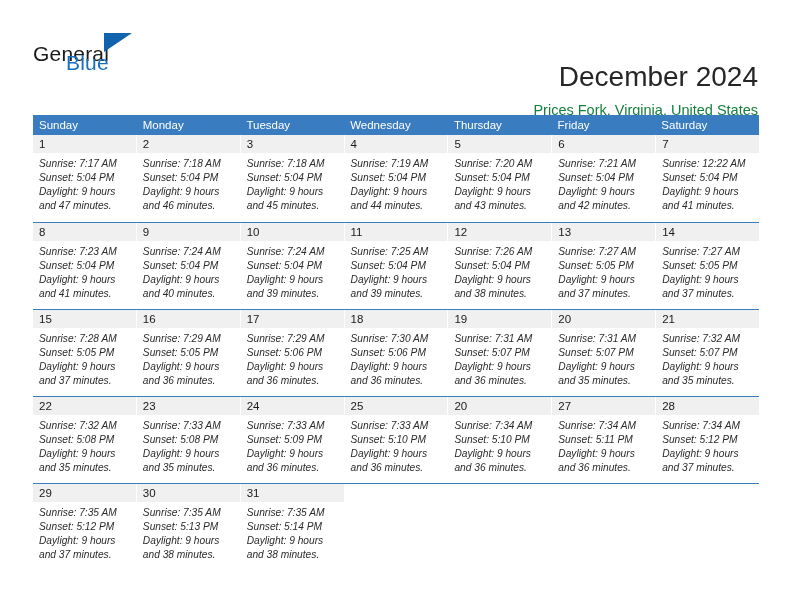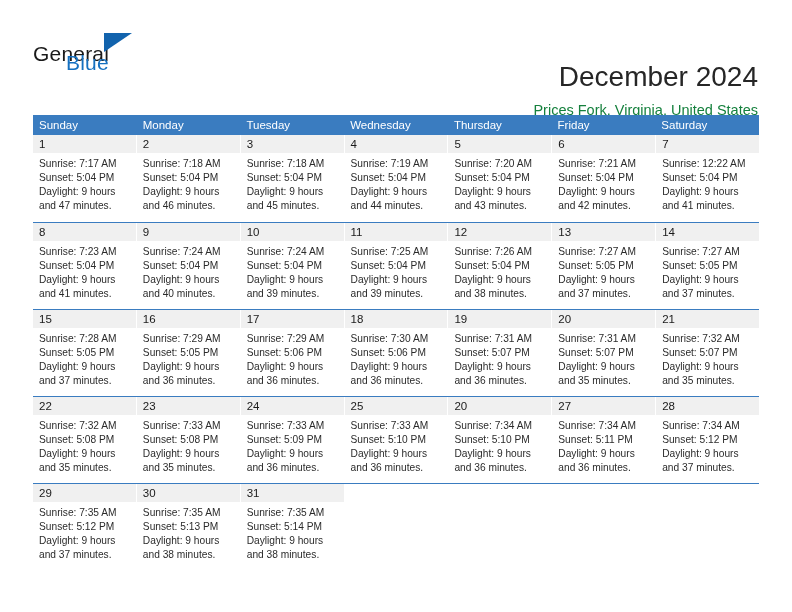--- a/index.html
+++ b/index.html
@@ -137,20 +137,21 @@
     box-sizing: border-box;
   }
   .day.empty .day-num {
     background: transparent;
   }
   .day-info {
     padding: 4px 5px 0 6px;
     font-size: 10.2px;
     line-height: 14px;
     color: #2b2b2b;
+    font-style: italic;
   }
   .day-info div {
     white-space: nowrap;
   }
 </style>
 </head>
 <body>
 
 <div class="page">
 

